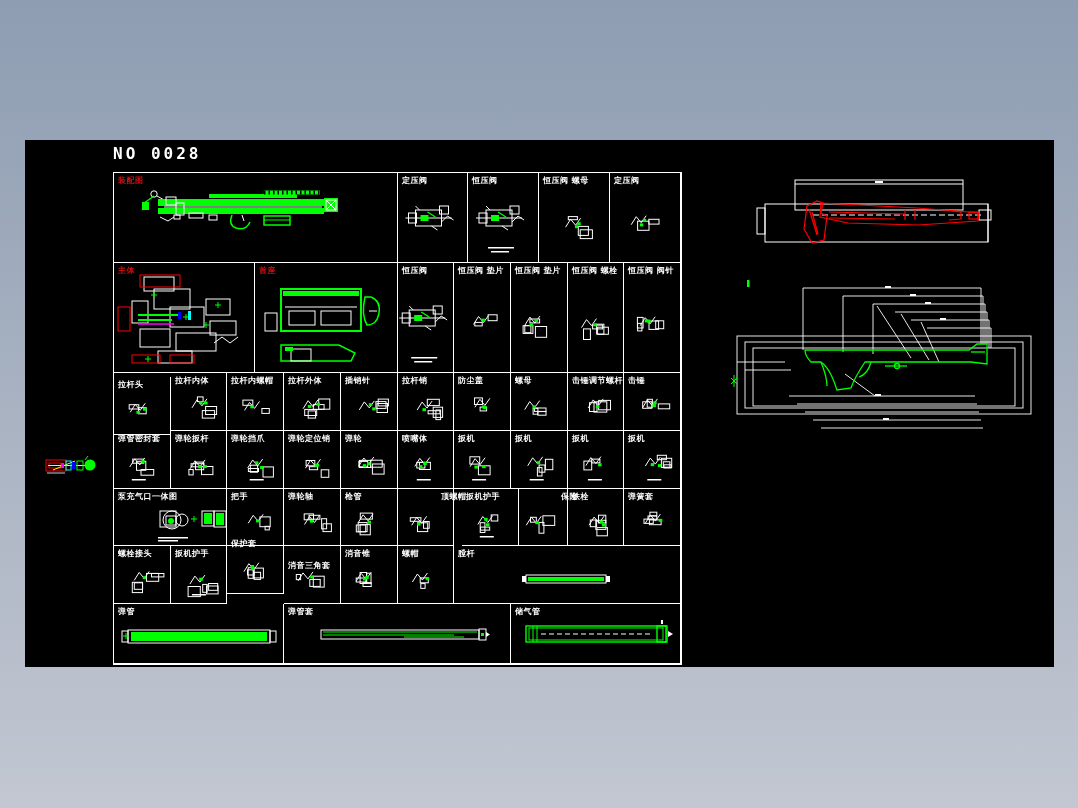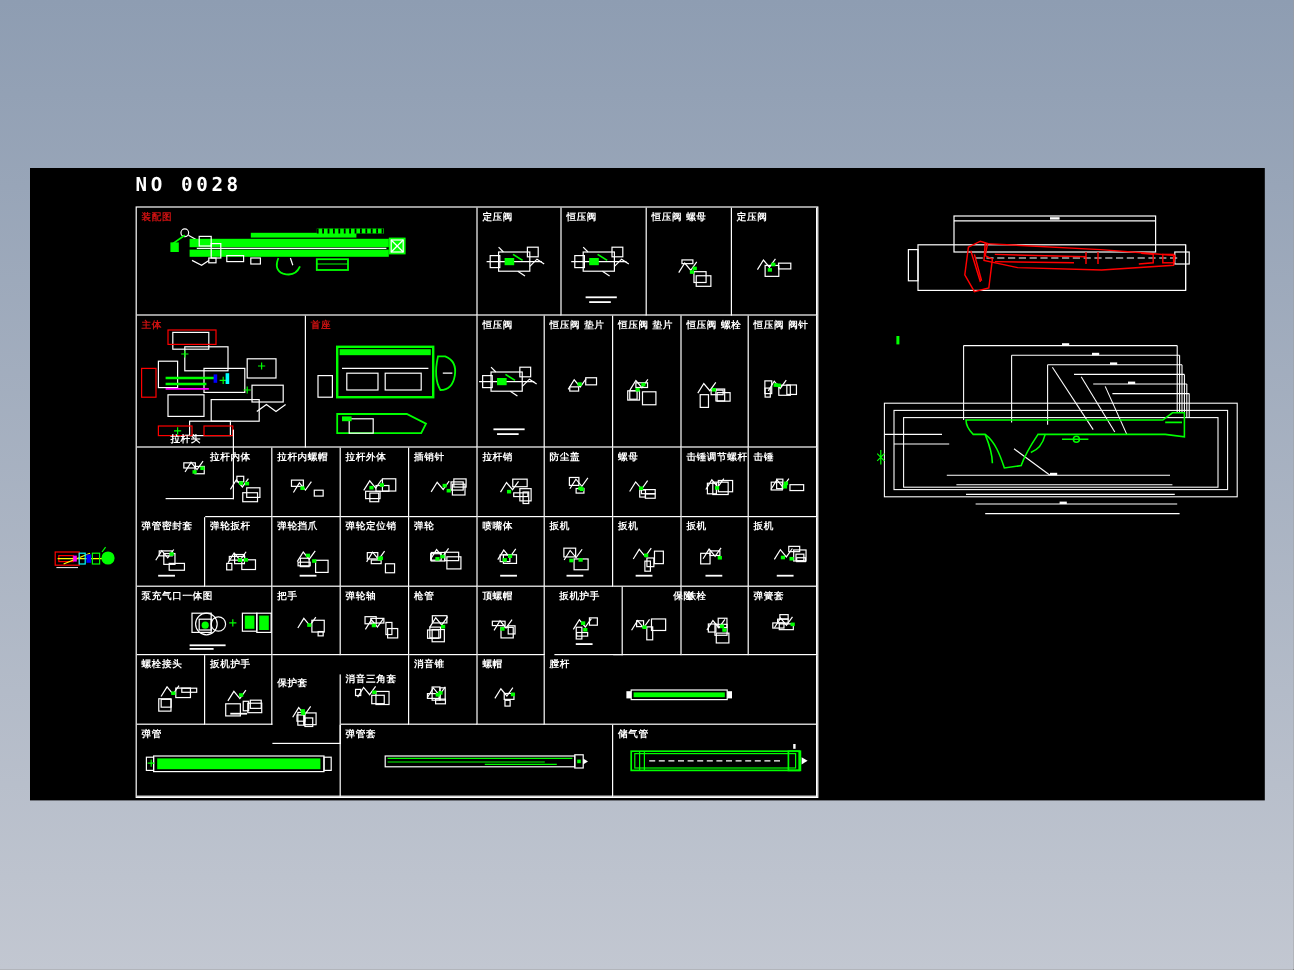--- a/index.html
+++ b/index.html
@@ -217,21 +217,21 @@
           <rect x="13.6" y="60.4" width="4.3" height="7.5" fill="none" stroke="#ffffff" stroke-width="1"></rect>
           <rect x="25" y="58" width="9.6" height="8.4" fill="none" stroke="#ffffff" stroke-width="1"></rect>
           <rect x="13.4" y="54.4" width="5.7" height="10.6" fill="none" stroke="#ffffff" stroke-width="1"></rect>
           <rect x="31.7" y="57.8" width="8" height="7.9" fill="none" stroke="#ffffff" stroke-width="1"></rect>
           <polyline points="16.2,62.7 21.2,54.7 26.2,60.7 31.2,53.7" fill="none" stroke="#ffffff"></polyline>
           <rect x="20.7" y="56.4" width="3.5" height="3" fill="#00ff00"></rect>
           <rect x="23.2" y="56.6" width="3.5" height="3" fill="#00ff00"></rect>
         </svg>
         <span class="lbl" style="color: rgb(255, 255, 255);">恒压阀 阀针</span>
       </div>
-      <div class="cell" style="left: 0px; top: 185px; width: 57px; height: 58px; margin-left: 24px;">
+      <div class="cell" style="left: 0px; top: 204px; width: 57px; height: 58px;">
         <svg width="57" height="58" viewBox="0 0 57 58">
           <rect x="15.2" y="27.7" width="9.6" height="4.3" fill="none" stroke="#ffffff" stroke-width="1"></rect>
           <rect x="24.5" y="30.7" width="7.7" height="6.1" fill="none" stroke="#ffffff" stroke-width="1"></rect>
           <polyline points="16.2,35.3 21.2,27.3 26.2,33.3 31.2,26.3" fill="none" stroke="#ffffff"></polyline>
           <rect x="22.4" y="33.8" width="3.5" height="3" fill="#00ff00"></rect>
           <rect x="28.9" y="30.7" width="3.5" height="3" fill="#00ff00"></rect>
         </svg>
         <span class="lbl" style="color: rgb(255, 255, 255);">拉杆头</span>
       </div>
       <div class="cell" style="left: 57px; top: 200px; width: 56px; height: 58px;">
@@ -493,21 +493,21 @@
         <span class="lbl" style="color: rgb(255, 255, 255);">枪管</span>
       </div>
       <div class="cell" style="left: 284px; top: 316px; width: 56px; height: 57px;">
         <svg width="56" height="57" viewBox="0 0 56 57">
           <rect x="25.5" y="32.5" width="5.7" height="6.8" fill="none" stroke="#ffffff" stroke-width="1"></rect>
           <rect x="19.5" y="33.8" width="10.2" height="8.8" fill="none" stroke="#ffffff" stroke-width="1"></rect>
           <rect x="12.3" y="28.7" width="10.6" height="3.6" fill="none" stroke="#ffffff" stroke-width="1"></rect>
           <polyline points="13.7,36.3 18.7,28.3 23.7,34.3 28.7,27.3" fill="none" stroke="#ffffff"></polyline>
           <rect x="19" y="33.6" width="3.5" height="3" fill="#00ff00"></rect>
         </svg>
-        <span class="lbl" style="color: rgb(255, 255, 255);">顶螺帽</span>
+        <span class="lbl" style="color: rgb(255, 255, 255); margin-left: 39px;">顶螺帽</span>
       </div>
       <div class="cell" style="left: 348px; top: 316px; width: 57px; height: 57px; text-align: center;">
         <svg width="57" height="57" viewBox="0 0 57 57">
           <rect x="29.2" y="25.9" width="6.6" height="6.1" fill="none" stroke="#ffffff" stroke-width="1"></rect>
           <rect x="18.5" y="38.1" width="9.2" height="3" fill="none" stroke="#ffffff" stroke-width="1"></rect>
           <rect x="18.2" y="33.7" width="4.7" height="9.8" fill="none" stroke="#ffffff" stroke-width="1"></rect>
           <polyline points="15.8,35.5 20.8,27.5 25.8,33.5 30.8,26.5" fill="none" stroke="#ffffff"></polyline>
           <rect x="24" y="34.3" width="3.5" height="3" fill="#00ff00"></rect>
           <rect x="22.2" y="28.8" width="3.5" height="3" fill="#00ff00"></rect>
           <rect x="17.8" y="47" width="14" height="1.5" fill="#ffffff"></rect>
@@ -563,21 +563,21 @@
           <rect x="17.1" y="40.5" width="12.2" height="10.1" fill="none" stroke="#ffffff" stroke-width="1"></rect>
           <rect x="35.5" y="40" width="11.6" height="7.9" fill="none" stroke="#ffffff" stroke-width="1"></rect>
           <rect x="31.7" y="38.4" width="4.5" height="7.9" fill="none" stroke="#ffffff" stroke-width="1"></rect>
           <rect x="37.6" y="37.5" width="9.1" height="6.8" fill="none" stroke="#ffffff" stroke-width="1"></rect>
           <polyline points="18.9,38.1 23.9,30.1 28.9,36.1 33.9,29.1" fill="none" stroke="#ffffff"></polyline>
           <rect x="28.2" y="31.7" width="3.5" height="3" fill="#00ff00"></rect>
           <rect x="20.9" y="48" width="14" height="1.5" fill="#ffffff"></rect>
         </svg>
         <span class="lbl" style="color: rgb(255, 255, 255);">扳机护手</span>
       </div>
-      <div class="cell" style="left: 113px; top: 389px; width: 57px; height: 58px;">
+      <div class="cell" style="left: 113px; top: 363px; width: 57px; height: 58px;">
         <svg width="57" height="58" viewBox="0 0 57 58">
           <rect x="21.2" y="31.7" width="5.6" height="10.6" fill="none" stroke="#ffffff" stroke-width="1"></rect>
           <rect x="26.1" y="32.1" width="10.3" height="9.8" fill="none" stroke="#ffffff" stroke-width="1"></rect>
           <rect x="20.5" y="33.8" width="6.6" height="5.2" fill="none" stroke="#ffffff" stroke-width="1"></rect>
           <rect x="27.1" y="36.3" width="6.5" height="7.1" fill="none" stroke="#ffffff" stroke-width="1"></rect>
           <polyline points="16.9,35.7 21.9,27.7 26.9,33.7 31.9,26.7" fill="none" stroke="#ffffff"></polyline>
           <rect x="24" y="30.9" width="3.5" height="3" fill="#00ff00"></rect>
           <rect x="23.6" y="29" width="3.5" height="3" fill="#00ff00"></rect>
         </svg>
         <span class="lbl" style="color: rgb(255, 255, 255);">保护套</span>

